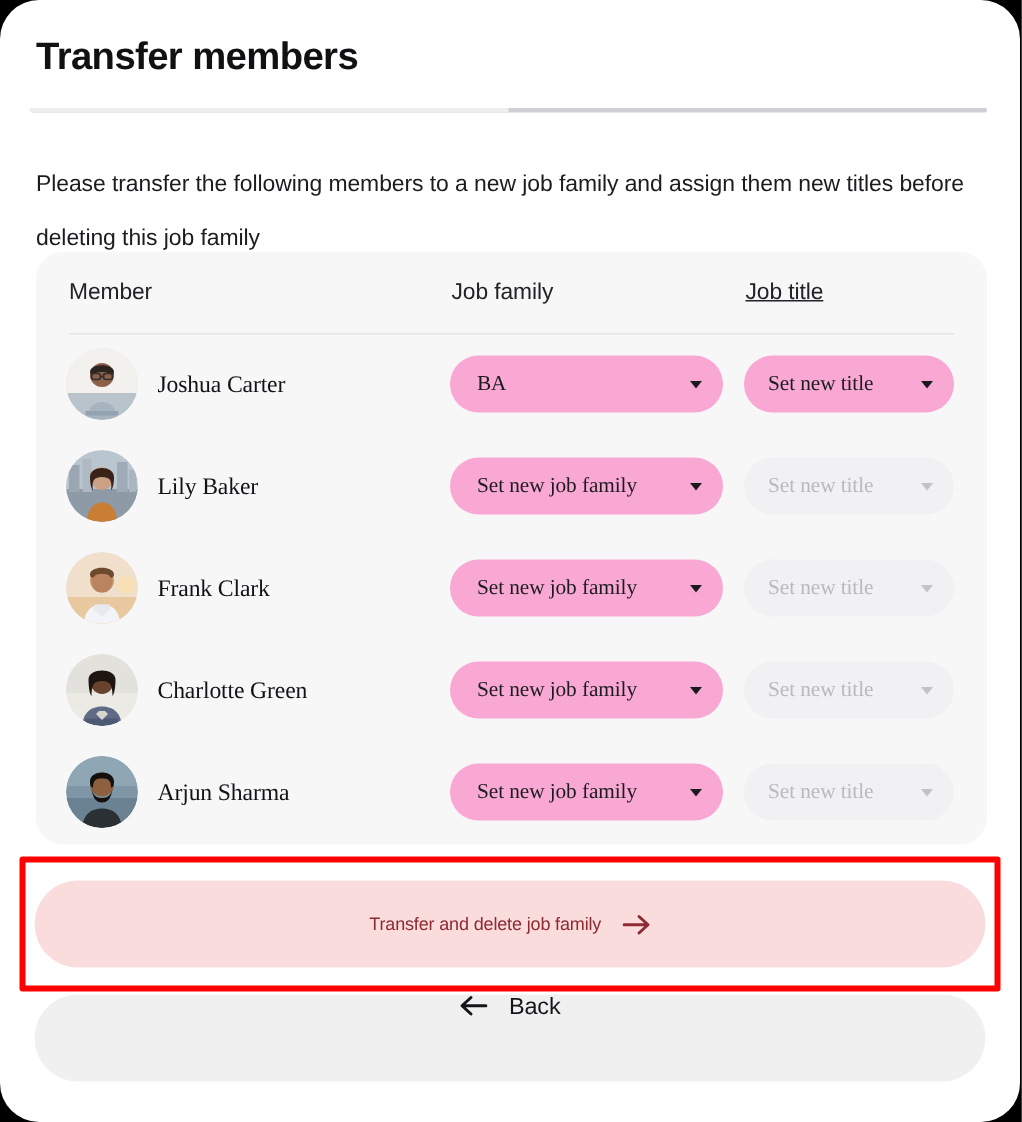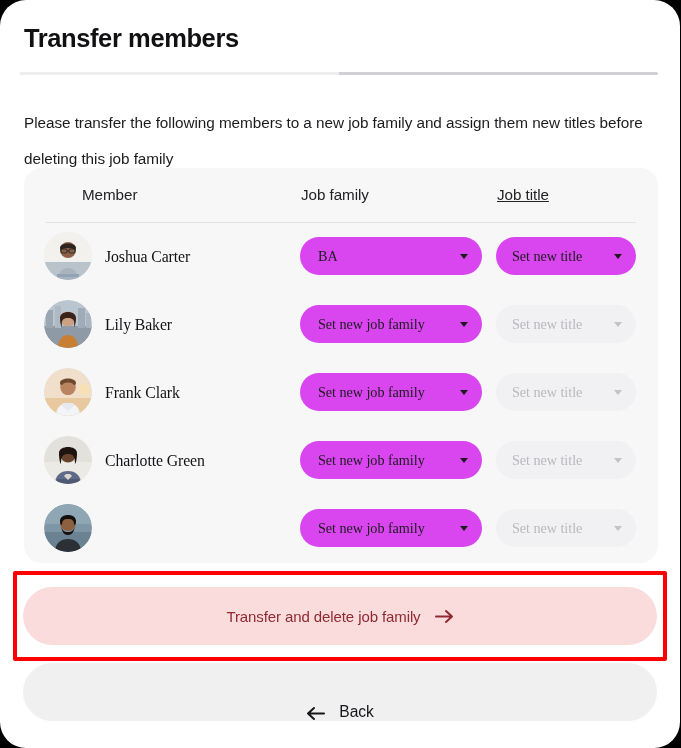--- a/index.html
+++ b/index.html
@@ -78,21 +78,21 @@
     position: relative;
     height: 54px;
   }
   .th {
     position: absolute;
     top: 18px;
     font-size: 15.2px;
     color: #232326;
     letter-spacing: -0.05px;
   }
-  .th-member { left: 22px; margin-left: 36px; }
+  .th-member { left: 22px; }
   .th-family { left: 277px; }
   .th-title  { left: 473px; text-decoration: underline; }
 
   .head-rule {
     position: absolute;
     left: 22px;
     top: 54px;
     width: 590px;
     height: 1px;
     background: #e3e3e6;
@@ -133,21 +133,21 @@
     font-size: 15.8px;
     color: #131316;
     letter-spacing: -0.1px;
   }
 
   .dd {
     position: absolute;
     top: 14px;
     height: 38px;
     border-radius: 19px;
-    background: #d946ef;
+    background: #f9a8d4;
     display: flex;
     align-items: center;
     cursor: pointer;
     user-select: none;
   }
   .dd-family {
     left: 276px;
     width: 182px;
     padding: 0 14px 0 18px;
     justify-content: space-between;
@@ -184,36 +184,36 @@
     width: 634px;
     height: 58px;
     border-radius: 29px;
     background: #fbdcdd;
     border: none;
     display: flex;
     align-items: center;
     justify-content: center;
     gap: 14px;
     font-family: "Liberation Sans", sans-serif;
-    font-size: 15px;
+    font-size: 12px;
     color: #8e2a31;
     letter-spacing: -0.1px;
     cursor: pointer;
   }
   .btn-back {
     position: absolute;
     left: 23px;
     top: 663px;
     width: 634px;
     height: 58px;
     border-radius: 29px;
     background: #f0f0f1;
     border: none;
     display: flex;
-    align-items: flex-end;
+    align-items: flex-start;
     justify-content: center;
     gap: 14px;
     font-family: "Liberation Sans", sans-serif;
     font-size: 15.6px;
     color: #16161a;
     letter-spacing: -0.1px;
     cursor: pointer;
   }
   .arrow { display: block; flex: none; }
 
@@ -392,20 +392,21 @@
               <rect width="48" height="48" fill="#7e96a6"></rect>
               <rect y="0" width="48" height="20" fill="#8fa6b5"></rect>
               <rect y="28" width="48" height="20" fill="#6a8292"></rect>
               <path d="M11 48c0-9 6-13 13-13s13 4 13 13z" fill="#2b3035"></path>
               <circle cx="24" cy="19" r="8" fill="#8d603f"></circle>
               <path d="M16 17c0-8 16-8 16 0 0 3-1 4-2 4 0-5-2-6-6-6s-6 1-6 6c-1 0-2-1-2-4z" fill="#14100e"></path>
               <path d="M17 22c1 6 3 9 7 9s6-3 7-9c-1 4-3 6-7 6s-6-2-7-6z" fill="#14100e"></path>
             </g>
             </svg>
         </div>
+        <div class="member-name">Arjun Sharma</div>
         <div class="dd dd-family">
           <span class="dd-label">Set new job family</span>
           <span class="caret"></span>
         </div>
         <div class="dd dd-title disabled">
           <span class="dd-label">Set new title</span>
           <span class="caret"></span>
         </div>
       </div>
 

